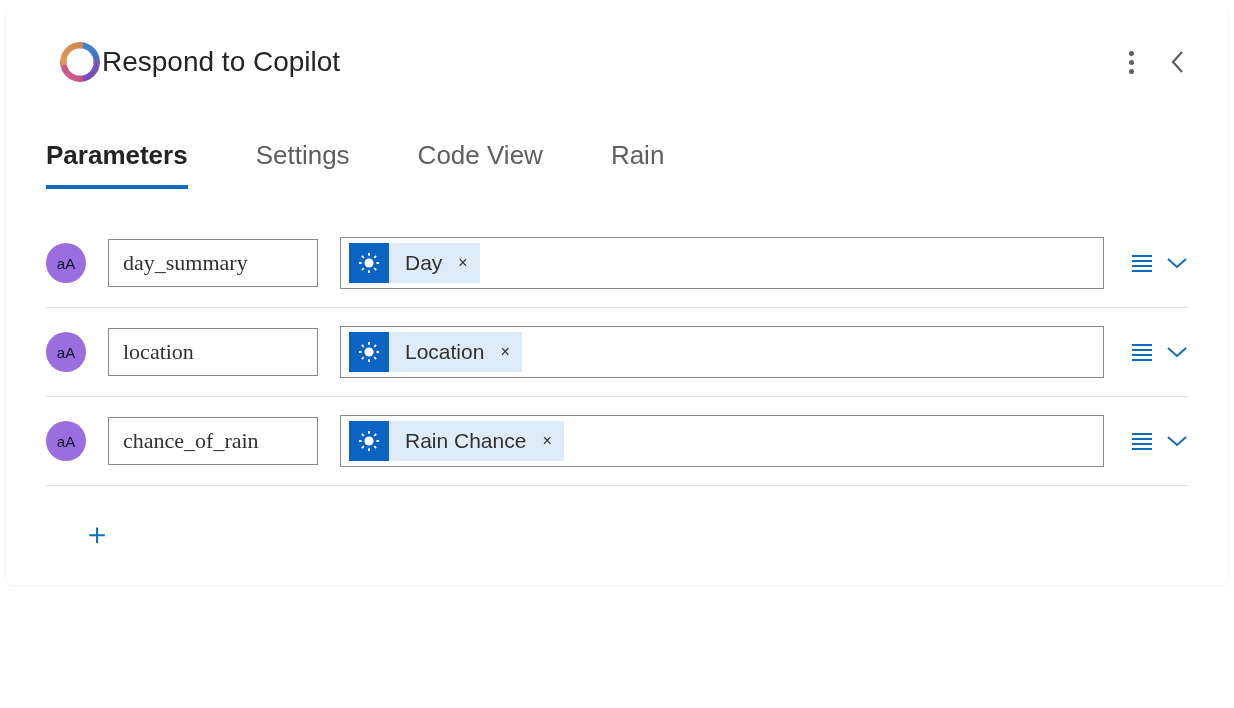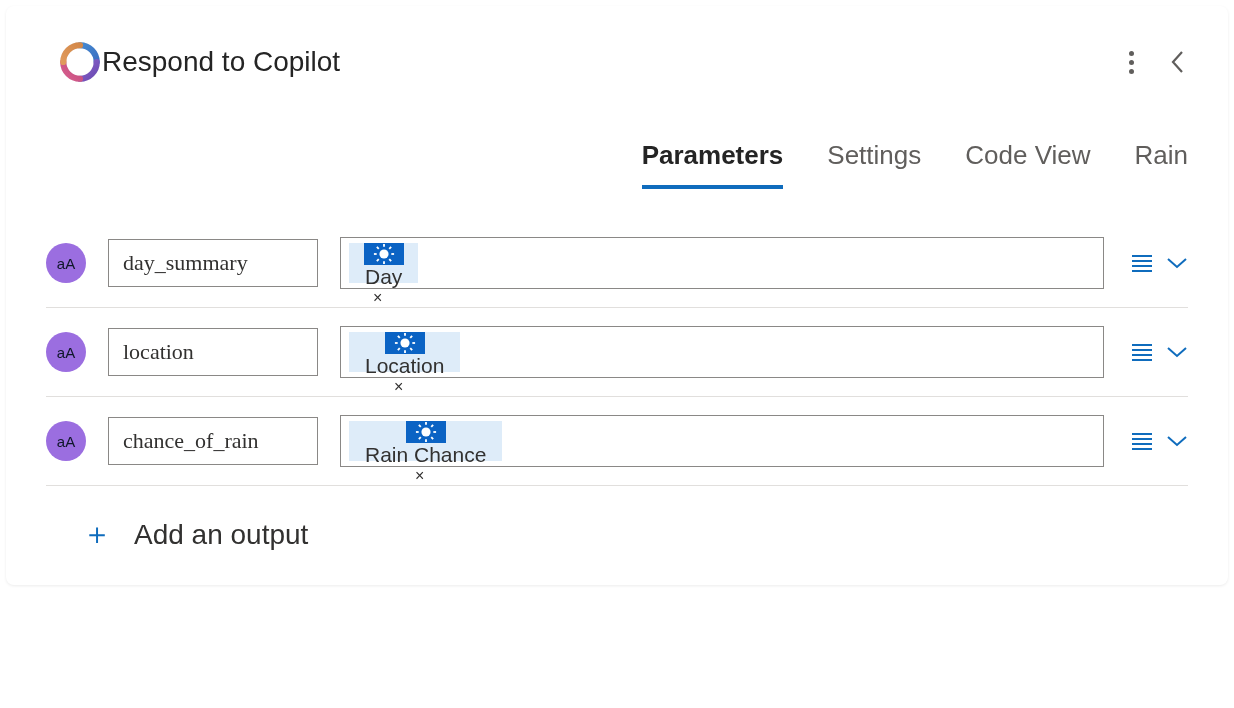--- a/index.html
+++ b/index.html
@@ -35,23 +35,22 @@
     }
     .header-actions {
       display: flex;
       align-items: center;
       gap: 28px;
     }
     .kebab { display:flex; flex-direction:column; align-items:center; gap:4px; cursor:pointer; padding:6px;}
     .kebab span { width:5px; height:5px; background:#605e5c; border-radius:50%; }
     .tabs {
       display:flex;
-      gap: 44px;
+      gap: 68px;
       padding: 46px 40px 0 40px;
-      justify-content: flex-end;
     }
     .tab {
       font-size: 26px;
       padding-bottom: 14px;
       cursor:pointer;
       color:#605e5c;
       border-bottom: 4px solid transparent;
     }
     .tab.active {
       color:#242424;
@@ -99,21 +98,20 @@
       display:flex;
       align-items:center;
       padding: 0 8px;
       gap:0;
     }
     .token {
       display:flex;
       align-items:center;
       height:40px;
       background:#deecf9;
-      flex-direction:column;
     }
     .token-icon {
       width:40px; height:40px;
       background:#0b63c4;
       display:flex;
       align-items:center;
       justify-content:center;
     }
     .token-label {
       padding: 0 16px;
@@ -312,17 +310,16 @@
             <span></span>
           </div>
         <svg width="22" height="14" viewBox="0 0 22 14">
             <path d="M2 3 L11 11 L20 3" fill="none" stroke="#0f6cbd" stroke-width="2"></path>
           </svg>
       </div>
     </div>
 
     <div class="add-output">
       <span class="plus-icon">＋</span>
-      <span>Add an output</span>
     </div>
 
   </div>
 </div>
 
 </body></html>

